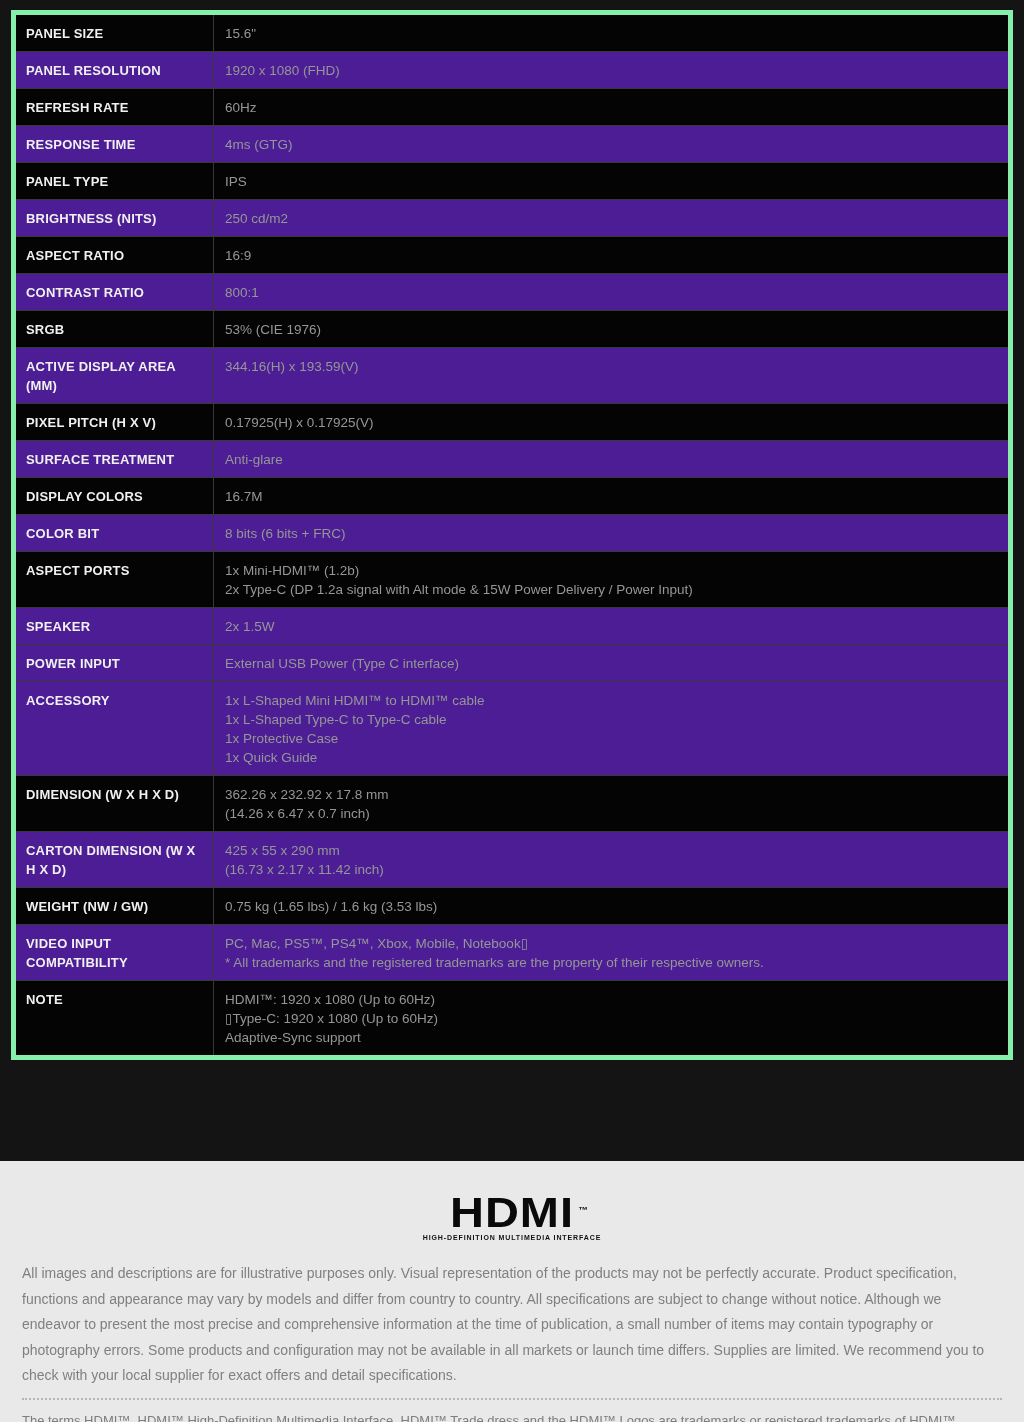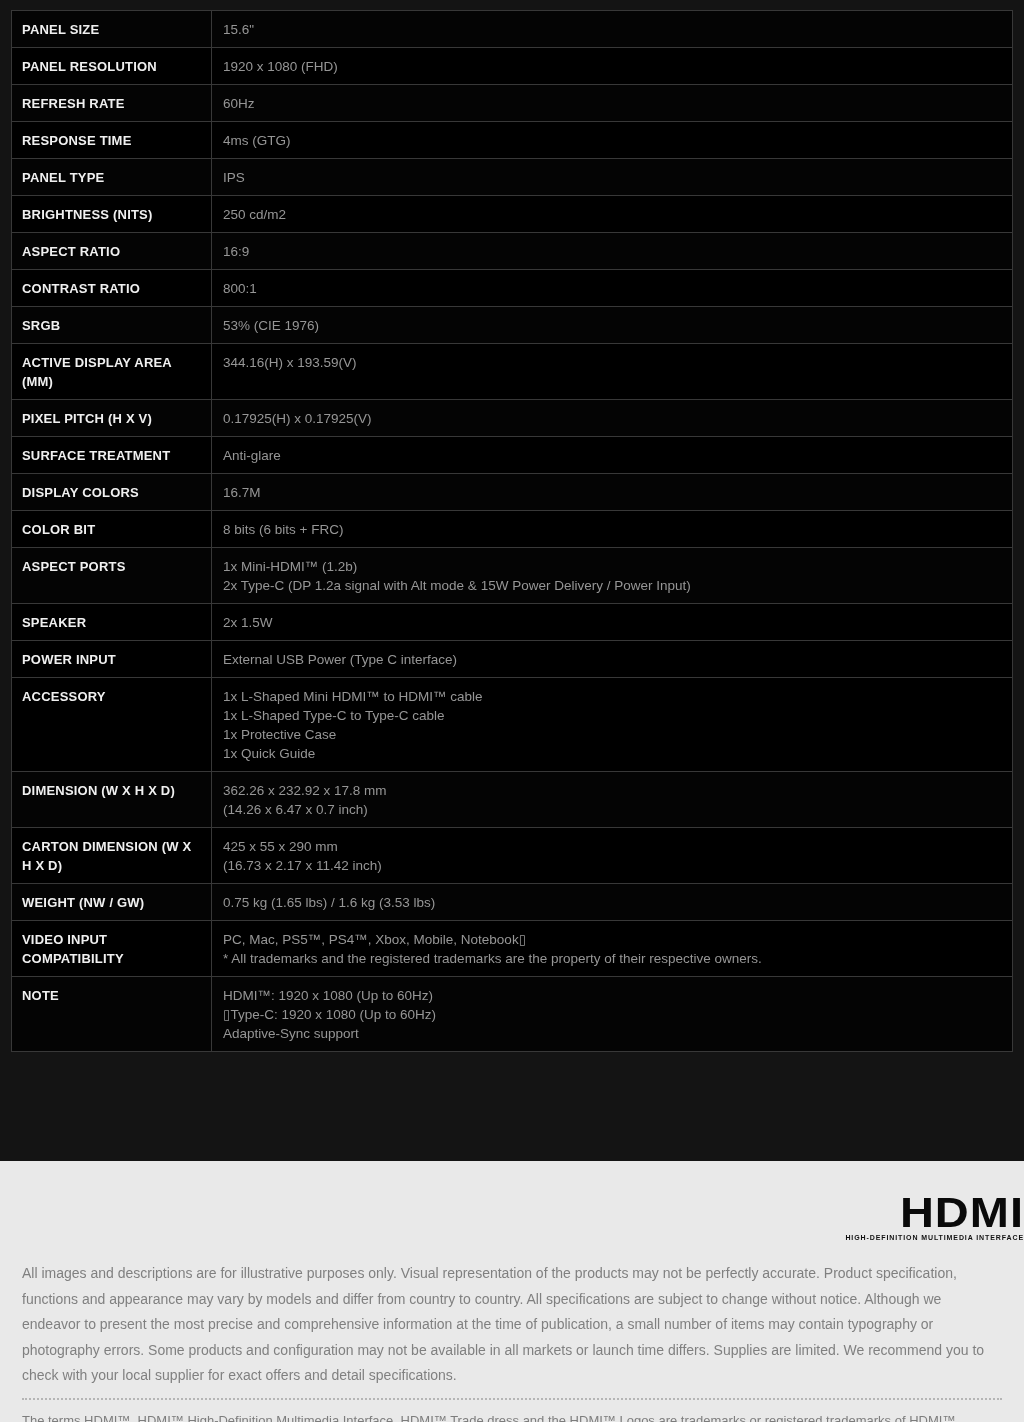--- a/index.html
+++ b/index.html
@@ -14,21 +14,21 @@
   .spec-section {
     width: 1024px;
     height: 1161px;
     background: #141414;
     overflow: hidden;
     padding: 10px 11px 0 11px;
   }
   table.spec-table {
     width: 1002px;
     border-collapse: collapse;
-    border: 1px solid #86efac;
+    border: 5px solid #86efac;
     table-layout: fixed;
   }
   .spec-table th, .spec-table td {
     border: 1px solid #383838;
     vertical-align: top;
     text-align: left;
   }
   .spec-table th {
     width: 200px;
     padding: 9px 10px 8px 10px;
@@ -38,33 +38,33 @@
     color: #f0f0f0;
     line-height: 19px;
   }
   .spec-table td {
     padding: 9px 11px 8px 11px;
     font-size: 13.5px;
     color: #969696;
     line-height: 19px;
   }
   .spec-table tr.row-odd  { background: #040404; }
-  .spec-table tr.row-even { background: #000000; }
+  .spec-table tr.row-even { background: #4c1d95; }
   .val-line { line-height: 19px; }
 
   
   .footer-section {
     width: 1024px;
     height: 261px;
     background: #e9e9e9;
     overflow: hidden;
   }
   .hdmi-logo-block {
     width: 100%;
-    text-align: right;
+    text-align: center;
     margin-top: 30px;
     color: #0a0a0a;
     user-select: none;
   }
   .hdmi-wordmark {
     display: inline-block;
     position: relative;
     font-size: 47px;
     font-weight: bold;
     letter-spacing: 1px;

